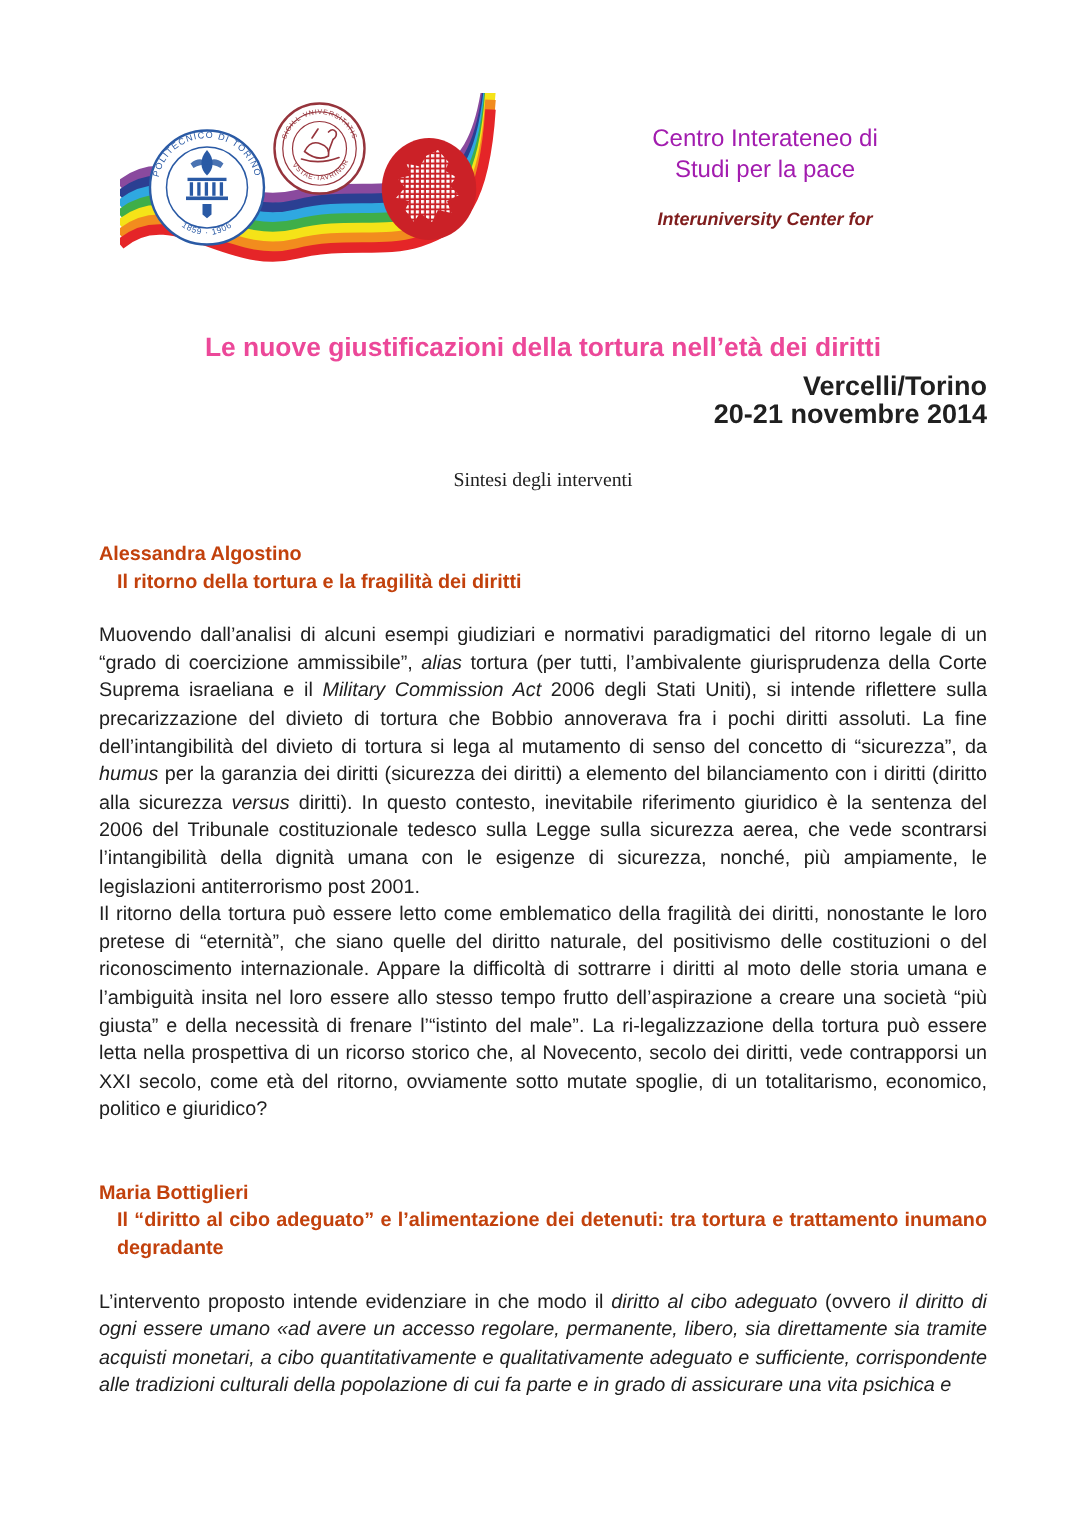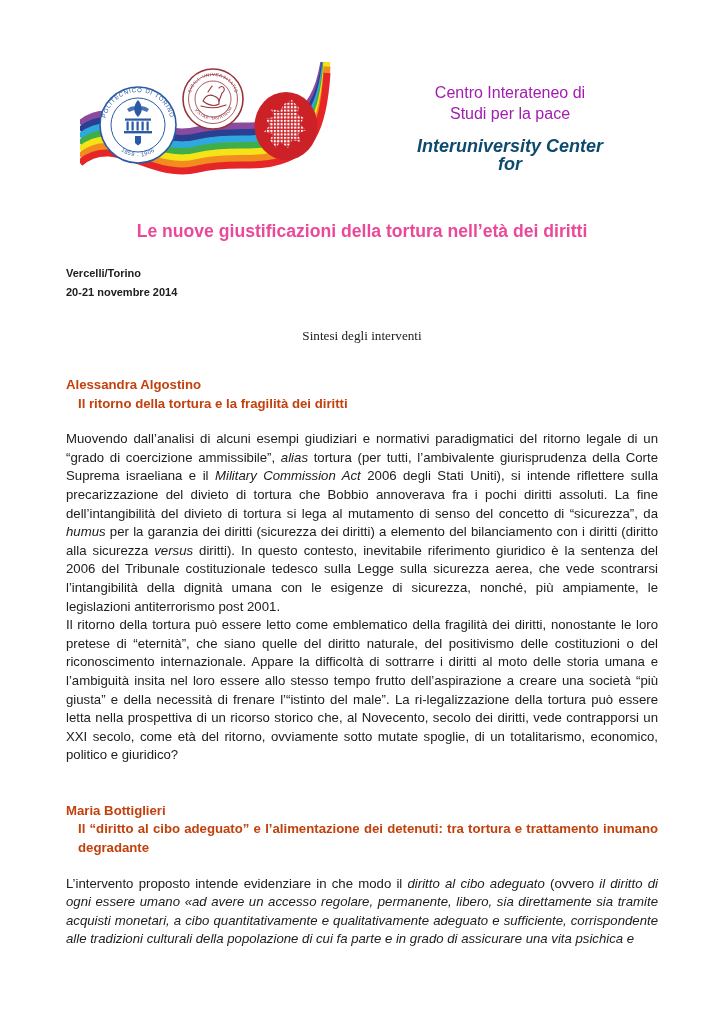--- a/index.html
+++ b/index.html
@@ -6,25 +6,25 @@
   .page{
     position:relative;width:724px;height:1024px;background:#fff;
     font-family:"Liberation Sans",sans-serif;color:#202020;
     box-sizing:border-box;padding:62px 66px 0 66px;overflow:hidden;
   }
   
   .header{display:flex;align-items:flex-start;}
   .banner{flex:none;margin-left:14px;width:268px;height:124px;}
   .org{margin-left:56px;width:212px;text-align:center;padding-top:20px;}
   .org-it{color:#a21caf;font-size:16px;line-height:21px;font-weight:400;}
-  .org-en{margin-top:13px;color:#0c4a6e;font-size:18px;line-height:18px;font-weight:bold;font-style:italic;}
+  .org-en{margin-top:13px;color:#7f1d1d;font-size:12px;line-height:18px;font-weight:bold;font-style:italic;}
   
   .title{margin:34px 0 0 0;text-align:center;font-size:17.6px;line-height:22px;font-weight:bold;color:#ec4899;}
   .subtitle{margin-top:5px;text-align:center;font-size:13px;line-height:18px;}
-  .venue-block{margin-top:22px;text-align:left;font-weight:bold;font-size:11px;line-height:19px;}
+  .venue-block{margin-top:6px;text-align:right;font-weight:bold;font-size:18px;line-height:19px;}
   .sintesi{margin-top:25px;text-align:center;font-size:13.2px;line-height:18px;font-family:Liberation Serif, serif;}
   
   .abstract{margin-top:31px;}
   .abstract.second{margin-top:37px;}
   .abstract h3,.abstract h4{margin:0;font-size:13.2px;line-height:18.6px;font-weight:bold;color:#c2410c;}
   .abstract h4{text-align:justify;margin-left:12px;}
   .abstract .body{margin-top:17px;text-align:justify;font-size:13.2px;line-height:18.6px;}
   .abstract .body p{margin:0;}
   em{font-style:italic;}
 </style>

